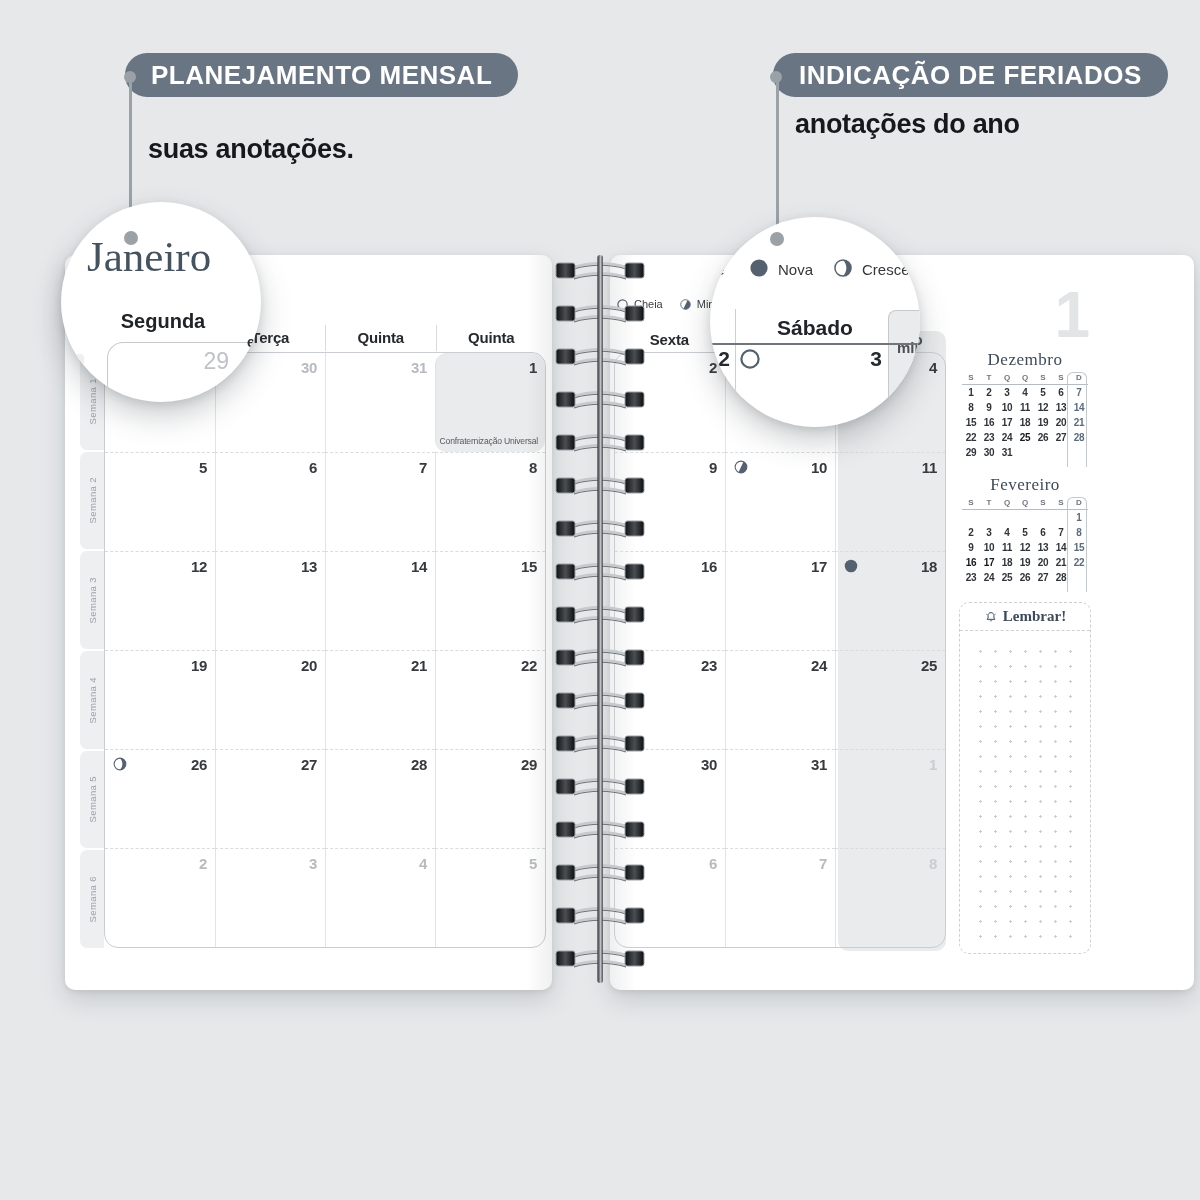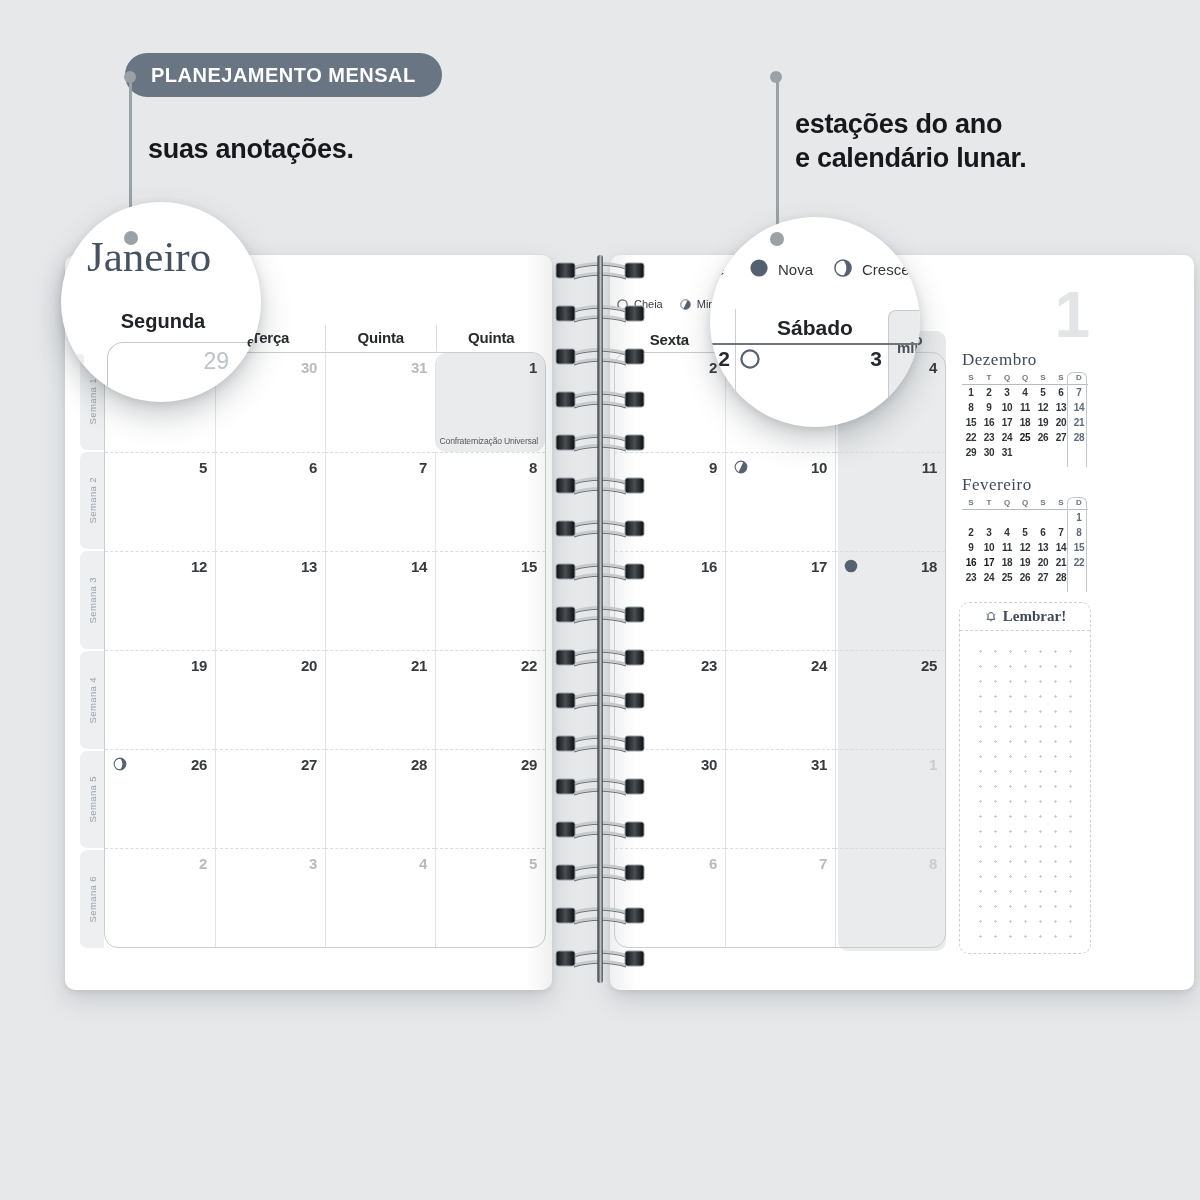--- a/index.html
+++ b/index.html
@@ -2,21 +2,21 @@
 <html><head>
 <meta charset="utf-8">
 <style>
   html,body{margin:0;padding:0;background:#e6e8ea;}
   .stage{position:relative;width:1200px;height:1200px;background:#e6e8ea;overflow:hidden;
          font-family:"Liberation Sans",sans-serif;}
   .serif{font-family:"Liberation Serif",serif;}
 
   
   .pill{position:absolute;height:44px;line-height:44px;padding:0 26px;border-radius:22px;
-        background:#6a7584;color:#fff;font-size:20px;font-weight:700;letter-spacing:.5px;z-index:10;}
+        background:#6a7584;color:#fff;font-size:26px;font-weight:700;letter-spacing:.5px;z-index:10;}
   .pill-left{left:125px;top:53px;}
   .pill-right{left:773px;top:53px;}
   .co-line{position:absolute;font-size:27px;font-weight:700;color:#16181b;letter-spacing:-.3px;z-index:5;}
   .co-l1{left:148px;top:109px;}.co-l2{left:148px;top:134px;}
   .co-r1{left:795px;top:109px;}.co-r2{left:795px;top:143px;}
   .vline{position:absolute;width:3px;background:#9aa1a7;z-index:12;}
   .vl-left{left:129px;top:80px;height:158px;}
   .vl-right{left:776px;top:80px;height:159px;}
   .dot{position:absolute;background:#9aa1a7;border-radius:50%;z-index:35;}
   .dot-lt{left:124px;top:71px;width:12px;height:12px;}
@@ -73,21 +73,21 @@
   .lg-ic{width:13px;height:13px;display:inline-block;}
   .lg-label{font-size:11px;color:#3a3e43;}
 
   
   .big-num{position:absolute;left:408px;top:28px;width:72px;text-align:right;font-size:64px;line-height:1;
            font-weight:700;color:#e2e4e6;}
 
   
   .minical{position:absolute;left:352px;width:126px;}
   #mc0{top:95px;}#mc1{top:220px;}
-  .mc-title{width:126px;text-align:left;font-size:17px;color:#3e4a57;height:22px;letter-spacing:.5px;}
+  .mc-title{width:126px;text-align:center;font-size:17px;color:#3e4a57;height:22px;letter-spacing:.5px;}
   .mc-grid{display:grid;grid-template-columns:repeat(7,18px);}
   .wd{font-size:8px;font-weight:700;color:#6f7680;text-align:center;line-height:12px;height:12px;border-bottom:1px solid #b6bcc2;}
   .mn{font-size:10px;font-weight:600;color:#2f343a;text-align:center;line-height:15px;height:15px;letter-spacing:-.3px;}
   .mn.sun{color:#5d6b7a;}
   .mn.bd{font-weight:800;color:#14181c;}
   .bracket{position:absolute;left:105px;top:22px;width:20px;height:95px;border:1px solid #c3c8cc;border-bottom:none;
            border-radius:6px 6px 0 0;box-sizing:border-box;}
 
   
   .lembrar{position:absolute;left:349px;top:347px;width:132px;height:352px;border:1.5px dashed #ccd0d4;
@@ -129,22 +129,22 @@
   .mr-2{position:absolute;left:0;top:130px;width:20px;text-align:right;font-size:21px;font-weight:600;color:#26292d;}
   .mr-3{position:absolute;left:146px;top:130px;width:26px;text-align:right;font-size:21px;font-weight:600;color:#26292d;}
 </style>
 </head>
 <body>
 
 <div class="stage">
 
   <div class="pill pill-left">PLANEJAMENTO MENSAL</div>
   <div class="co-line co-l2">suas anotações.</div>
-  <div class="co-line co-r1">estações do ano</div>
-  <div class="co-line co-r2">e calendário lunar.</div>
+  <div class="pill pill-right">INDICAÇÃO DE FERIADOS</div>
+  <div class="co-line co-r1">anotações do ano</div>
 
   <div class="vline vl-left"></div>
   <div class="vline vl-right"></div>
 
   <div class="page page-left">
     <div class="month-title serif">Janeiro</div>
     <div class="lp-headers">
       <span class="hc">Segunda</span>
       <span class="hc">Terça</span>
       <span class="hc">Quinta</span>

